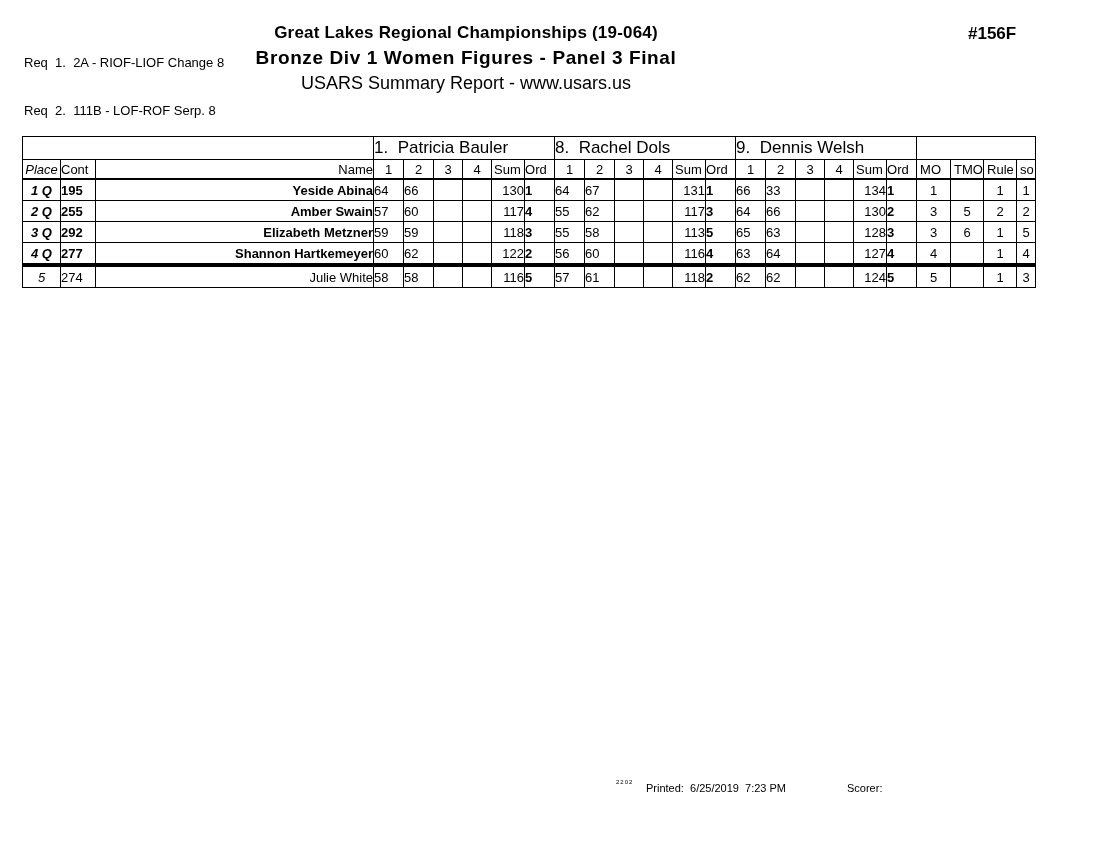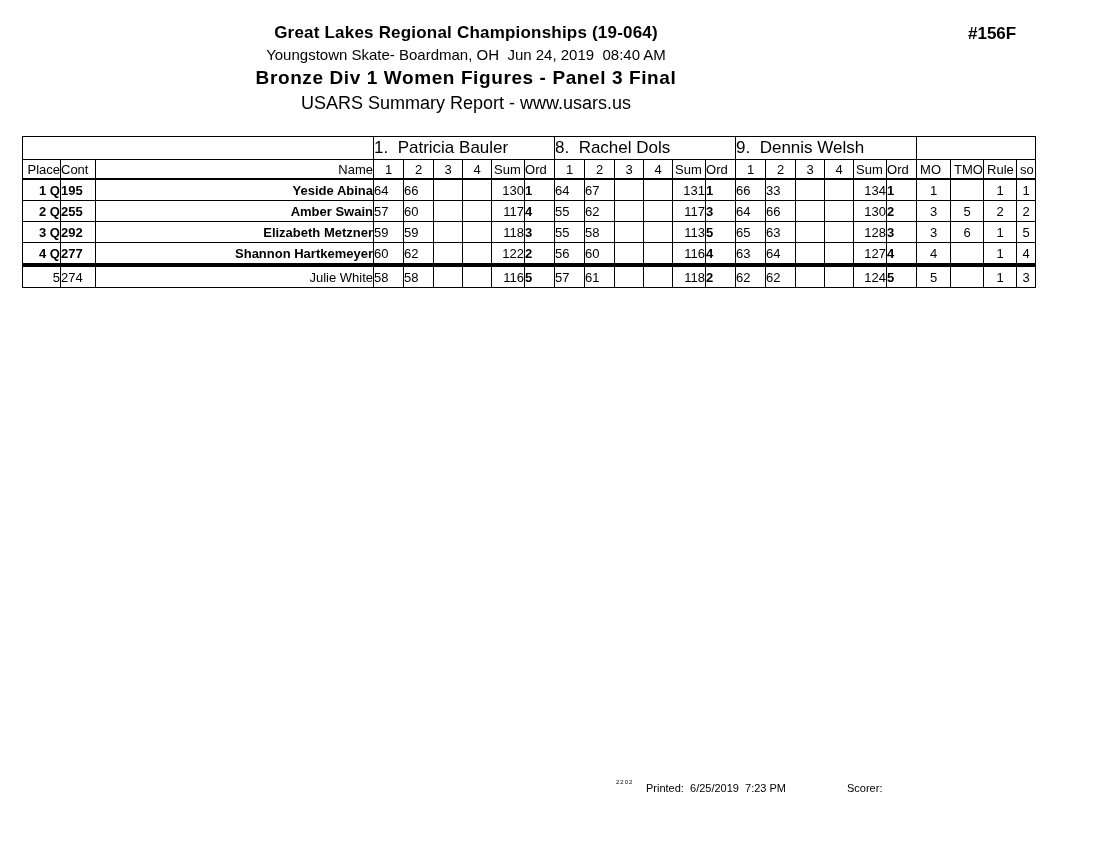--- a/index.html
+++ b/index.html
@@ -20,21 +20,21 @@
 
   
   table.results{position:absolute;left:22px;top:136px;width:1013px;
     border-collapse:collapse;table-layout:fixed;font-size:13px;}
   table.results td{border:1px solid #000;height:20px;padding:0;overflow:hidden;
     white-space:pre;vertical-align:middle;}
   tr.judge-row td{height:22px;}
   td.blank{border:none;background:#fff;}
   td.judge-name{text-align:left;padding-left:5px;font-size:17px;margin-left:20px;}
   tr.head-row td{border-bottom:2px solid #000;height:18px;}
-  td.place-col{text-align:right;padding-left:7px;}
+  td.place-col{text-align:center;padding-left:7px;font-style:italic;}
   td.cont-col{text-align:left;padding-left:9px;}
   td.name-col{text-align:right;padding-left:6px;}
   td.num-col{text-align:left;padding-left:4px;}
   tr.head-row td.num-col{text-align:center;padding:0;}
   td.sum-col{text-align:right;padding-right:3px;}
   tr.head-row td.sum-col{text-align:left;padding-left:2px;padding-right:0;}
   td.ord-col{border-left:3px solid #000;border-right:3px solid #000;
     text-align:left;font-weight:bold;}
   tr.head-row td.ord-col{font-weight:normal;}
   td.right-col{text-align:center;margin-top:13px;}
@@ -46,24 +46,27 @@
   .foot{position:absolute;left:0;top:778px;width:1100px;height:20px;font-size:11px;}
   .foot .code{position:absolute;left:616px;top:1px;font-size:6px;letter-spacing:1px;}
   .foot .printed{position:absolute;left:646px;top:4px;white-space:pre;}
   .foot .scorer{position:absolute;left:847px;top:4px;}
 </style>
 </head>
 <body>
 
 <div class="page">
 
+  <div class="req">
+    <div>Req  1.  2A - RIOF-LIOF Change 8</div>
+    <div>Req  2.  111B - LOF-ROF Serp. 8</div>
+  </div>
 
   <div class="hdr">
     <div class="title">Great Lakes Regional Championships (19-064)</div>
-    <div class="venue">Youngstown Skate- Boardman, OH  Jun 24, 2019  08:40 AM</div>
     <div class="event">Bronze Div 1 Women Figures - Panel 3 Final</div>
     <div class="rpt">USARS Summary Report - www.usars.us</div>
   </div>
 
   <div class="evtnum">#156F</div>
 
   <table class="results">
     <colgroup>
       <col style="width:38px">
         <col style="width:35px">

